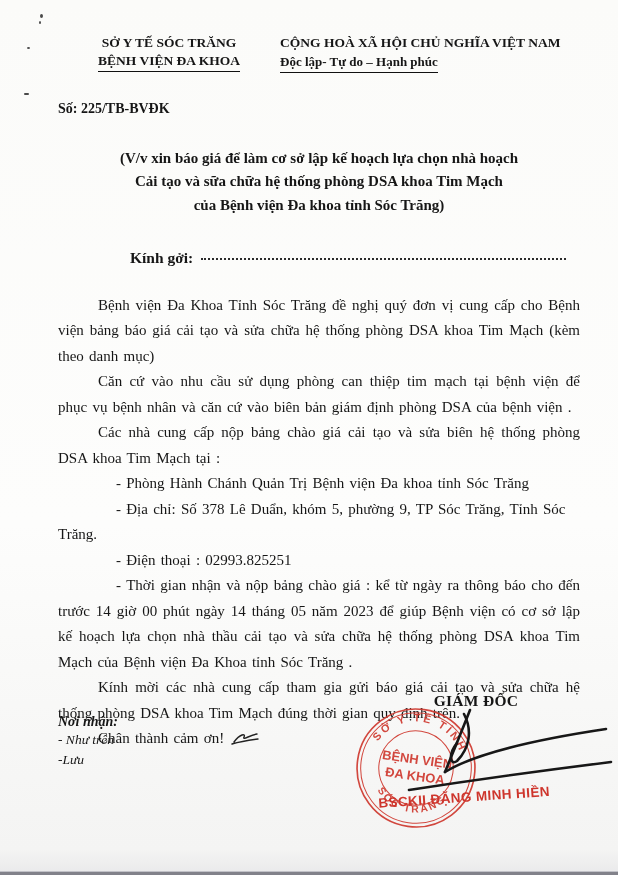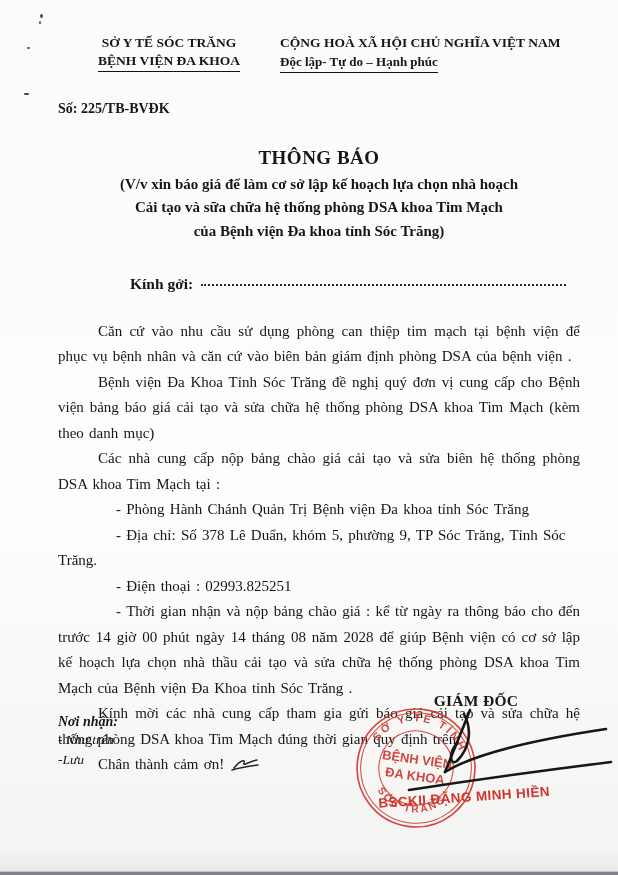--- a/index.html
+++ b/index.html
@@ -84,41 +84,40 @@
         <div>CỘNG HOÀ XÃ HỘI CHỦ NGHĨA VIỆT NAM</div>
         <div><span class="u">Độc lập- Tự do – Hạnh phúc</span></div>
       </div>
     </div>
 
     <div class="numdate">
       <div class="docnum">Số: 225/TB-BVĐK</div>
     </div>
 
     <div class="titleblock">
-      <div class="title-main">THÔNG BÁO</div>
       <div class="subwrap">
         <div class="title-sub">(V/v xin báo giá để làm cơ sở lập kế hoạch lựa chọn nhà hoạch</div>
         <div class="title-sub">Cải tạo và sữa chữa hệ thống phòng DSA khoa Tim Mạch</div>
         <div class="title-sub">của Bệnh viện Đa khoa tỉnh Sóc Trăng)</div>
       </div>
     </div>
 
     <div class="salut">
       <span class="lbl">Kính gởi:</span>
       <span class="dots"></span>
     </div>
 
     <div class="body">
+      <p>Bệnh viện Đa Khoa Tỉnh Sóc Trăng đề nghị quý đơn vị cung cấp cho Bệnh viện bảng báo giá cải  tạo và sửa chữa hệ thống phòng DSA  khoa Tim Mạch (kèm theo danh mục)</p>
       <p>Căn cứ  vào  nhu cầu  sử dụng  phòng can thiệp tim mạch tại bệnh viện để phục vụ bệnh nhân và căn cứ vào biên bản giám định  phòng DSA của bệnh viện .</p>
-      <p>Bệnh viện Đa Khoa Tỉnh Sóc Trăng đề nghị quý đơn vị cung cấp cho Bệnh viện bảng báo giá cải  tạo và sửa chữa hệ thống phòng DSA  khoa Tim Mạch (kèm theo danh mục)</p>
       <p>Các nhà cung cấp nộp bảng chào giá cải tạo và sửa biên hệ thống phòng DSA khoa Tim Mạch  tại :</p>
       <p class="bullet">- Phòng Hành Chánh Quản Trị Bệnh viện Đa khoa tỉnh Sóc Trăng</p>
       <p class="bullet">- Địa chỉ: Số 378 Lê Duẩn,  khóm 5, phường 9, TP Sóc Trăng, Tỉnh Sóc Trăng.</p>
       <p class="bullet">- Điện thoại : 02993.825251</p>
-      <p class="bullet wrap">- Thời gian nhận và nộp bảng chào giá : kể từ ngày ra thông báo cho đến  trước 14 giờ 00 phút ngày 14  tháng  08  năm 2028  để giúp Bệnh viện có cơ sở lập kế hoạch lựa chọn nhà thầu cải  tạo và sửa chữa hệ thống phòng DSA  khoa Tim Mạch của Bệnh viện Đa Khoa tỉnh Sóc Trăng .</p>
+      <p class="bullet wrap">- Thời gian nhận và nộp bảng chào giá : kể từ ngày ra thông báo cho đến  trước 14 giờ 00 phút ngày 14  tháng  05  năm 2023  để giúp Bệnh viện có cơ sở lập kế hoạch lựa chọn nhà thầu cải  tạo và sửa chữa hệ thống phòng DSA  khoa Tim Mạch của Bệnh viện Đa Khoa tỉnh Sóc Trăng .</p>
       <p>Kính mời các nhà cung cấp  tham gia gửi báo giá cải  tạo và sửa chữa hệ thống phòng DSA  khoa Tim Mạch đúng thời gian quy định trên.</p>
       <p class="closing"><span>Chân thành cảm ơn!</span><svg class="initial-svg" width="30" height="14" viewBox="0 0 30 14">
             <path d="M4,11 C10,3 16,2 14,6 C12,10 20,4 27,3 M2,13 C12,10 20,9 28,8" stroke="#222" stroke-width="1.4" fill="none" stroke-linecap="round"></path>
           </svg></p>
     </div>
   </div>
 
   <div class="footer">
     <div class="director">GIÁM ĐỐC</div>
 

